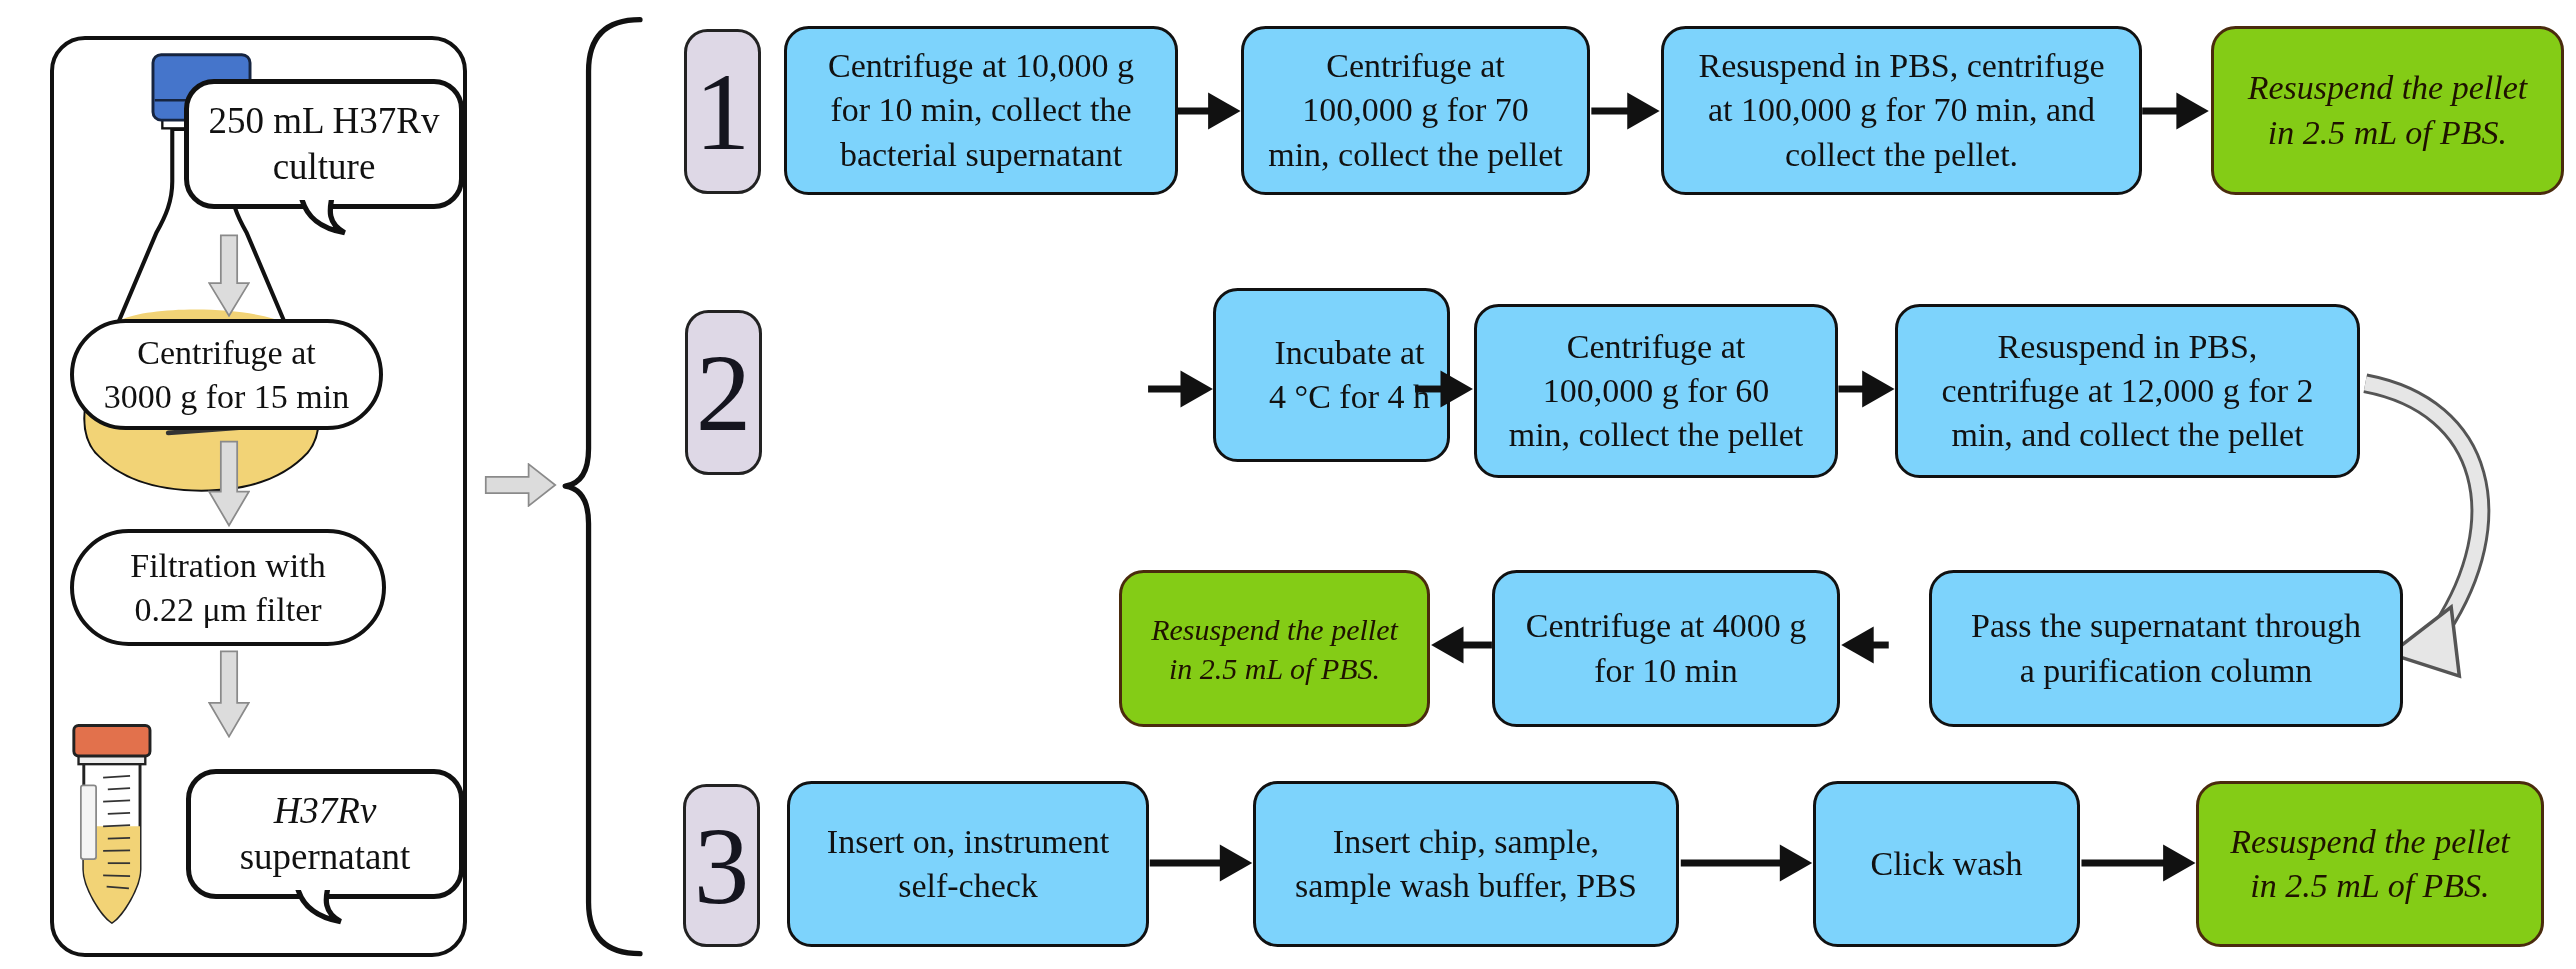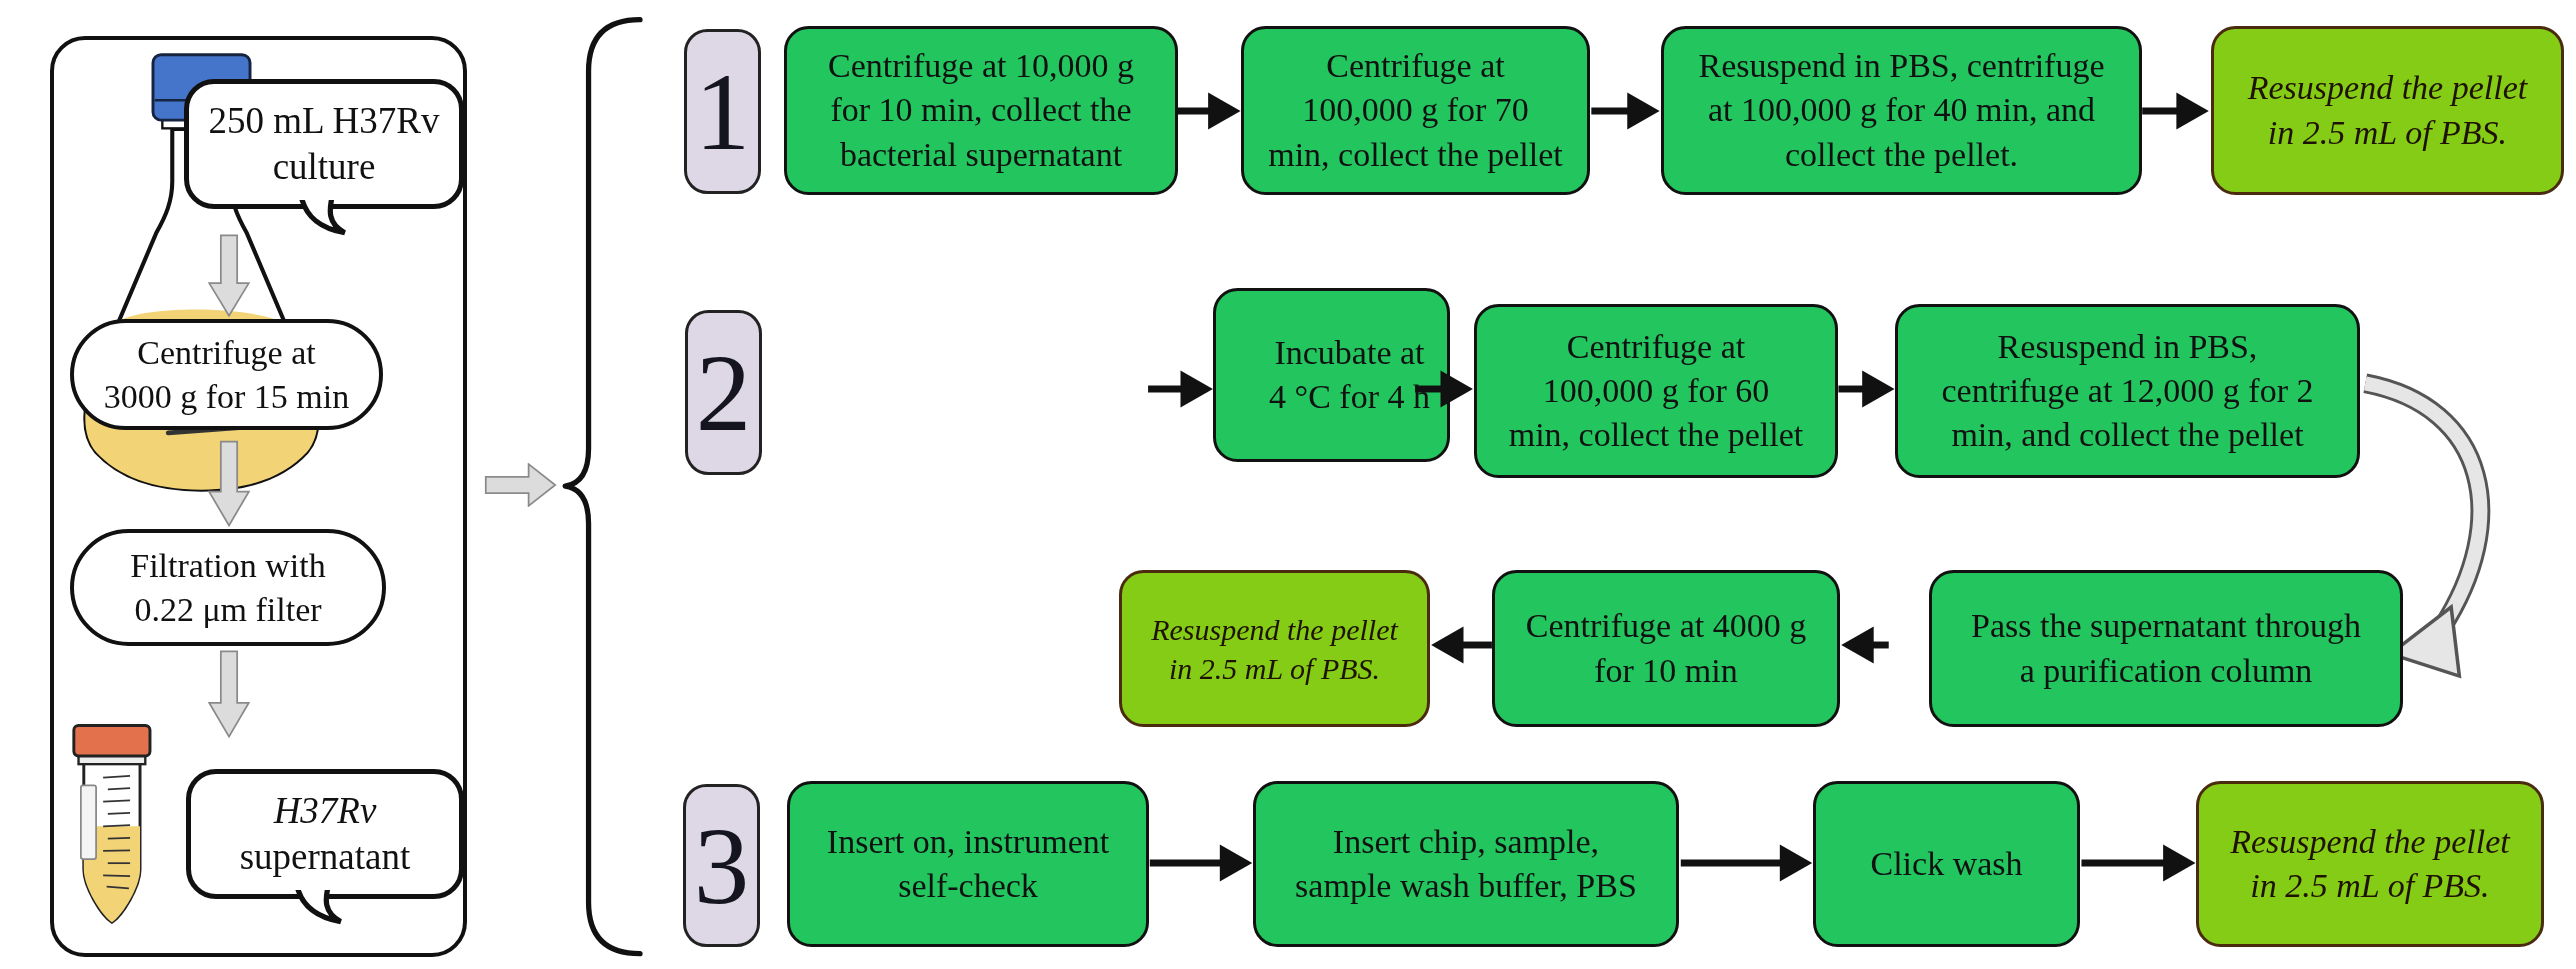--- a/index.html
+++ b/index.html
@@ -14,21 +14,21 @@
   .stadium{position:absolute;border:4.1px solid #111;border-radius:584px;background:#fff;
            display:flex;align-items:center;justify-content:center;text-align:center;
            font-size:34px;line-height:1.28;white-space:pre-line;}
   .tail{position:absolute;}
   .tail path{fill:#fff;stroke:#111;stroke-width:9;}
   .garrow polygon{fill:#DCDCDC;stroke:#8a8a8a;stroke-width:3;}
   
   .numtag{position:absolute;border:3.5px solid #222;border-radius:23.4px;background:#DED8E6;
           display:flex;align-items:center;justify-content:center;
           font-size:111px;line-height:1;color:#15151f;}
-  .box{position:absolute;border:3.5px solid #111;border-radius:24.6px;background:#22c55e;
+  .box{position:absolute;border:3.5px solid #111;border-radius:24.6px;background:#7dd3fc;
        display:flex;align-items:center;justify-content:center;text-align:center;
        font-size:34px;line-height:1.3;white-space:pre-line;}
   .box.orange{background:#84cc16;border-color:#4a2b0d;color:#1f1200;font-style:italic;}
   .box.small-text{font-size:30px;}
   svg.arr{position:absolute;}
   svg.arr line{stroke:#111;stroke-width:12;}
   svg.arr polygon{fill:#111;}
   .brace{position:absolute;}
   .brace path{fill:none;stroke:#111;stroke-width:9;stroke-linecap:round;stroke-linejoin:round;}
   .curve-band{position:absolute;}
@@ -120,21 +120,21 @@
       <polygon points="53,6 109,38 53,70"></polygon>
   </svg>
   <div class="box" style="left:1241px;top:26px;width:343px;height:163px;">Centrifuge at
 100,000 g for 70
 min, collect the pellet</div>
   <svg class="arr" style="left:1591px;top:89px" width="69" height="44" viewBox="0 0 118 76">
     <line x1="0" y1="38" x2="66" y2="38"></line>
       <polygon points="62,6 118,38 62,70"></polygon>
   </svg>
   <div class="box" style="left:1661px;top:26px;width:475px;height:163px;">Resuspend in PBS, centrifuge
-at 100,000 g for 40 min, and
+at 100,000 g for 70 min, and
 collect the pellet.</div>
   <svg class="arr" style="left:2142px;top:89px" width="67" height="44" viewBox="0 0 115 76">
     <line x1="0" y1="38" x2="63" y2="38"></line>
       <polygon points="59,6 115,38 59,70"></polygon>
   </svg>
   <div class="box orange" style="left:2211px;top:26px;width:347px;height:163px;">Resuspend the pellet
 in 2.5 mL of PBS.</div>
 
   <div class="numtag" style="left:685px;top:310px;width:71px;height:159px;">2</div>
 

